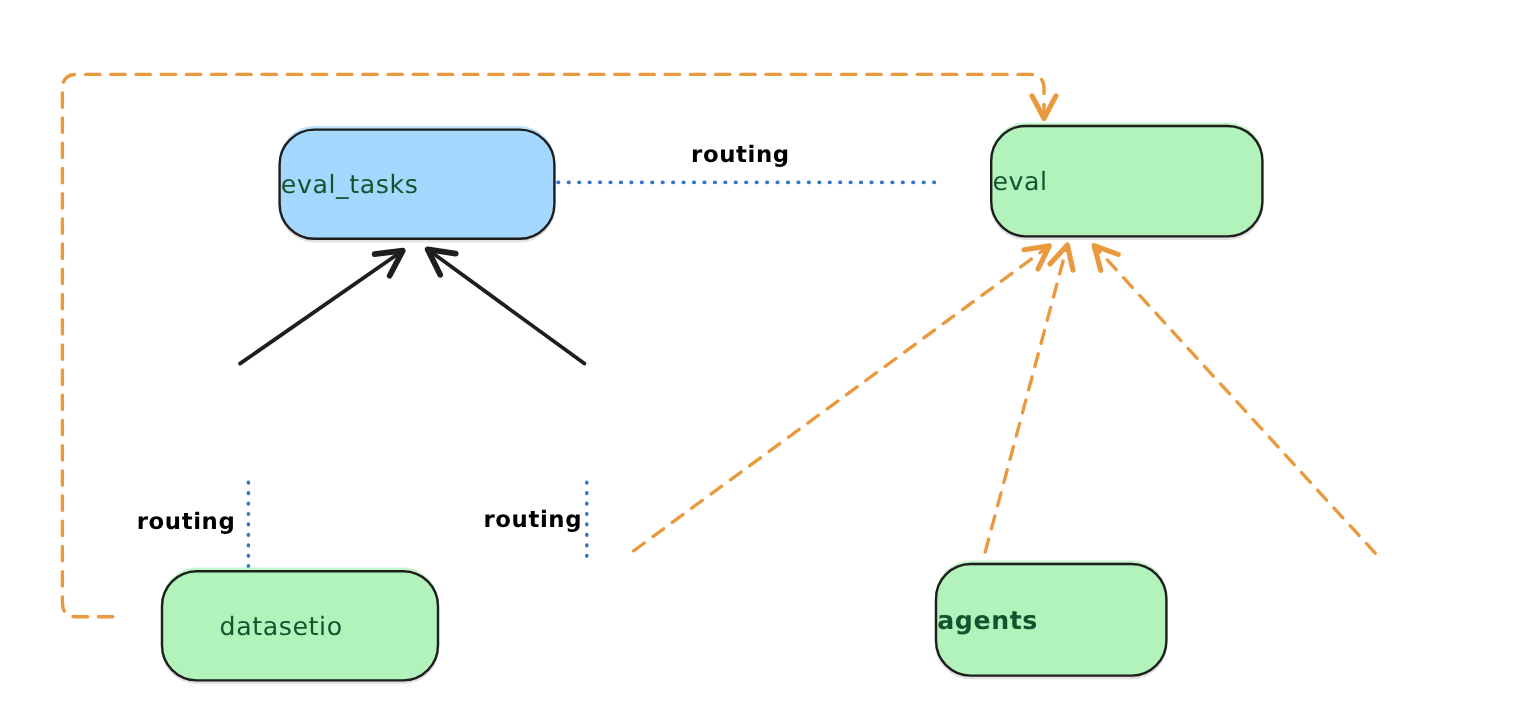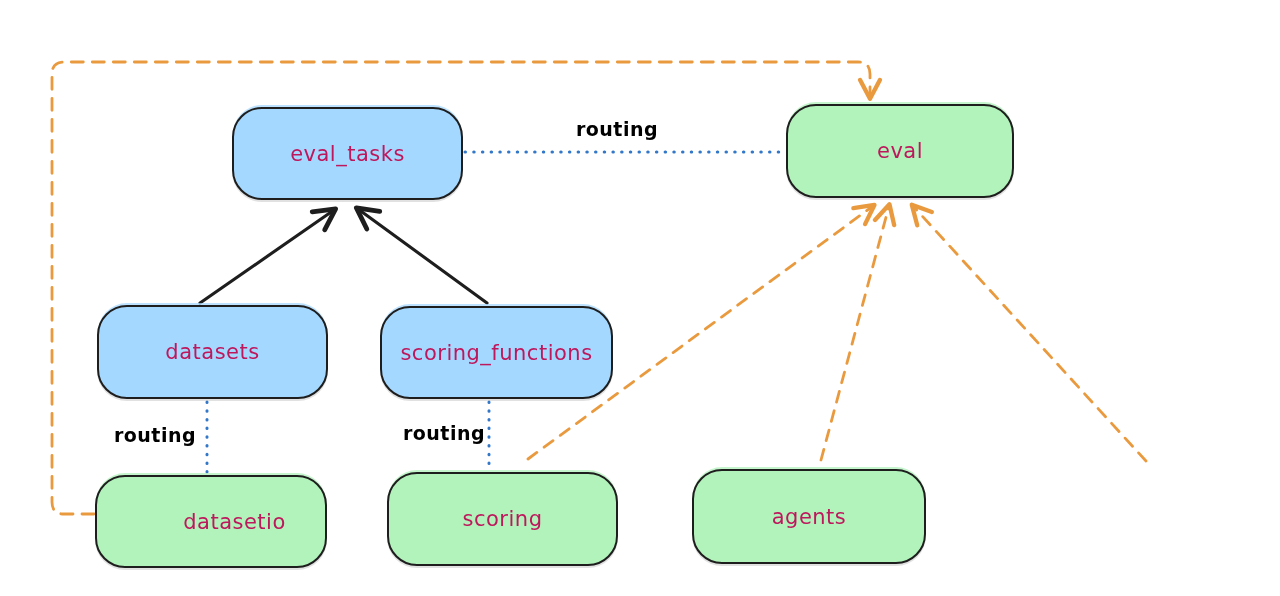--- a/index.html
+++ b/index.html
@@ -6,31 +6,31 @@
   #canvas{
     position:relative;
     width:1280px;height:596px;
     background:#ffffff;
     overflow:hidden;
     font-family:"DejaVu Sans","Liberation Sans",sans-serif;
   }
   #wires{position:absolute;left:0;top:0;width:1280px;height:596px;}
   .node{
     position:absolute;
-    display:flex;align-items:center;justify-content:center;
+    display:flex;align-items:center;
     border:2.6px solid #1e1e1e;
     border-radius:30px;
     font-size:21px;
     letter-spacing:0.5px;
-    color:#be185d;
+    color:#14532d;
     box-sizing:border-box;
     box-shadow:0 2px 0 rgba(120,120,120,0.22);
   }
   .node.blue{background:#a5d8ff; box-shadow:0 -3px 0 -1px rgba(165,216,255,0.75), 0 2px 0 rgba(120,120,120,0.22);}
-  .node.green{background:#b2f2bb; box-shadow:0 -3px 0 -1px rgba(178,242,187,0.75), 0 2px 0 rgba(120,120,120,0.22);}
+  .node.green{background:#b2f2bb; box-shadow:0 -3px 0 -1px rgba(178,242,187,0.75), 0 2px 0 rgba(120,120,120,0.22);margin-left:39px;}
   .elabel{
     position:absolute;
     transform:translate(-50%,-50%);
     color:#000000;
     font-weight:600;
     font-size:19px;
     letter-spacing:0.5px;
     white-space:nowrap;
   }
 </style>
@@ -63,37 +63,28 @@
   </svg>
 
   <div class="node blue" style="left:232px; top:107px; width:231px; height:93px;">
     <span>eval_tasks</span>
   </div>
 
   <div class="node green" style="left:786px; top:104px; width:228px; height:94px;">
     <span>eval</span>
   </div>
 
-  <div class="node blue" style="left:97px; top:305px; width:231px; height:94px;">
-    <span>datasets</span>
-  </div>
 
-  <div class="node blue" style="left:380px; top:306px; width:233px; height:93px;">
-    <span>scoring_functions</span>
-  </div>
 
   <div class="node green" style="left:95px; top:475px; width:232px; height:93px;padding-left:47px;">
     <span>datasetio</span>
   </div>
 
-  <div class="node green" style="left:387px; top:472px; width:231px; height:94px;">
-    <span>scoring</span>
-  </div>
 
-  <div class="node green" style="left:692px; top:469px; width:234px; height:95px;">
+  <div class="node green" style="left:740px; top:469px; width:194px; height:95px;font-weight:bold;">
     <span>agents</span>
   </div>
 
 
   <div class="elabel" style="left:617px; top:129px;">routing</div>
   <div class="elabel" style="left:155px; top:435px;">routing</div>
   <div class="elabel" style="left:444px; top:433px;">routing</div>
 
 </div>
 

